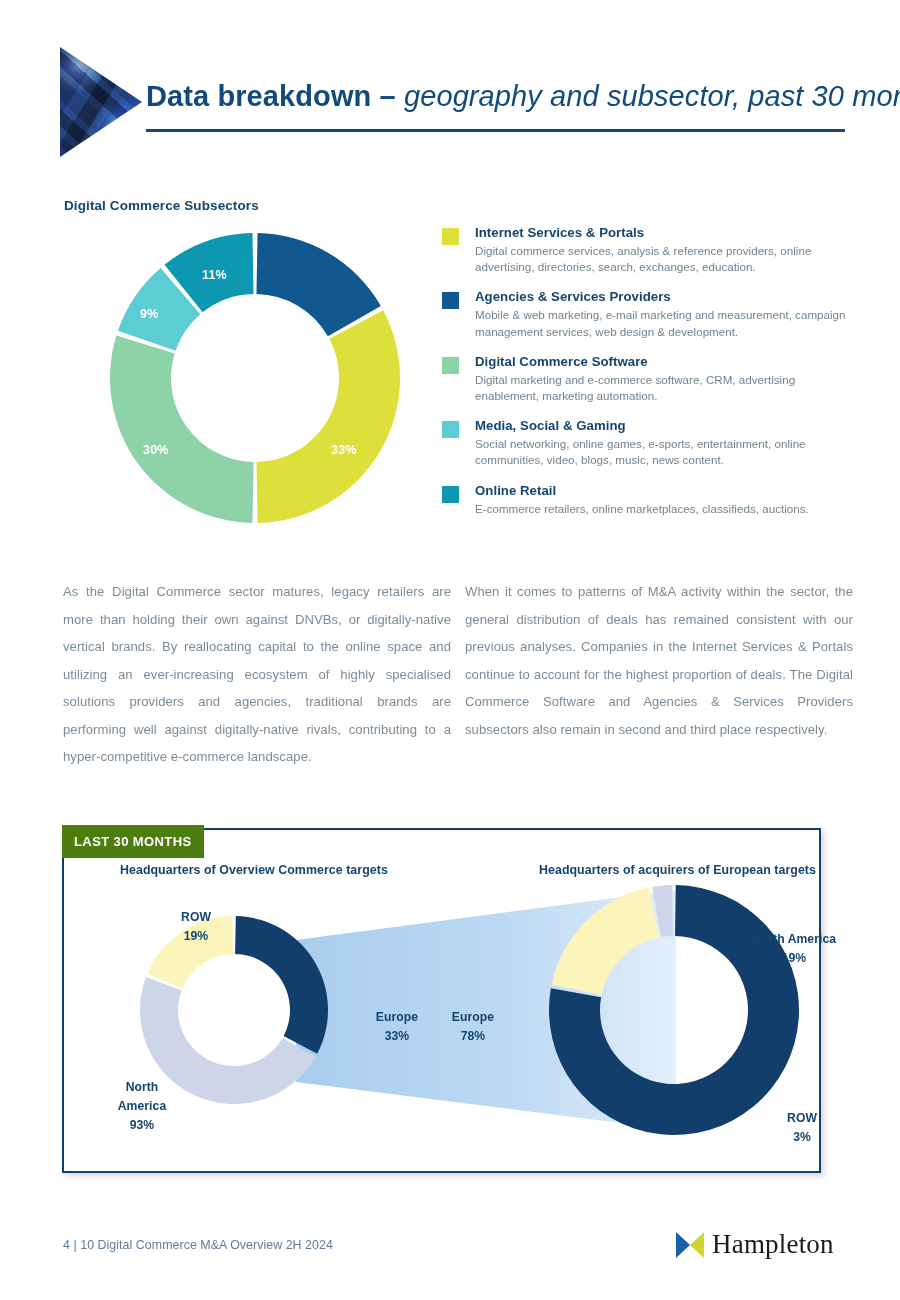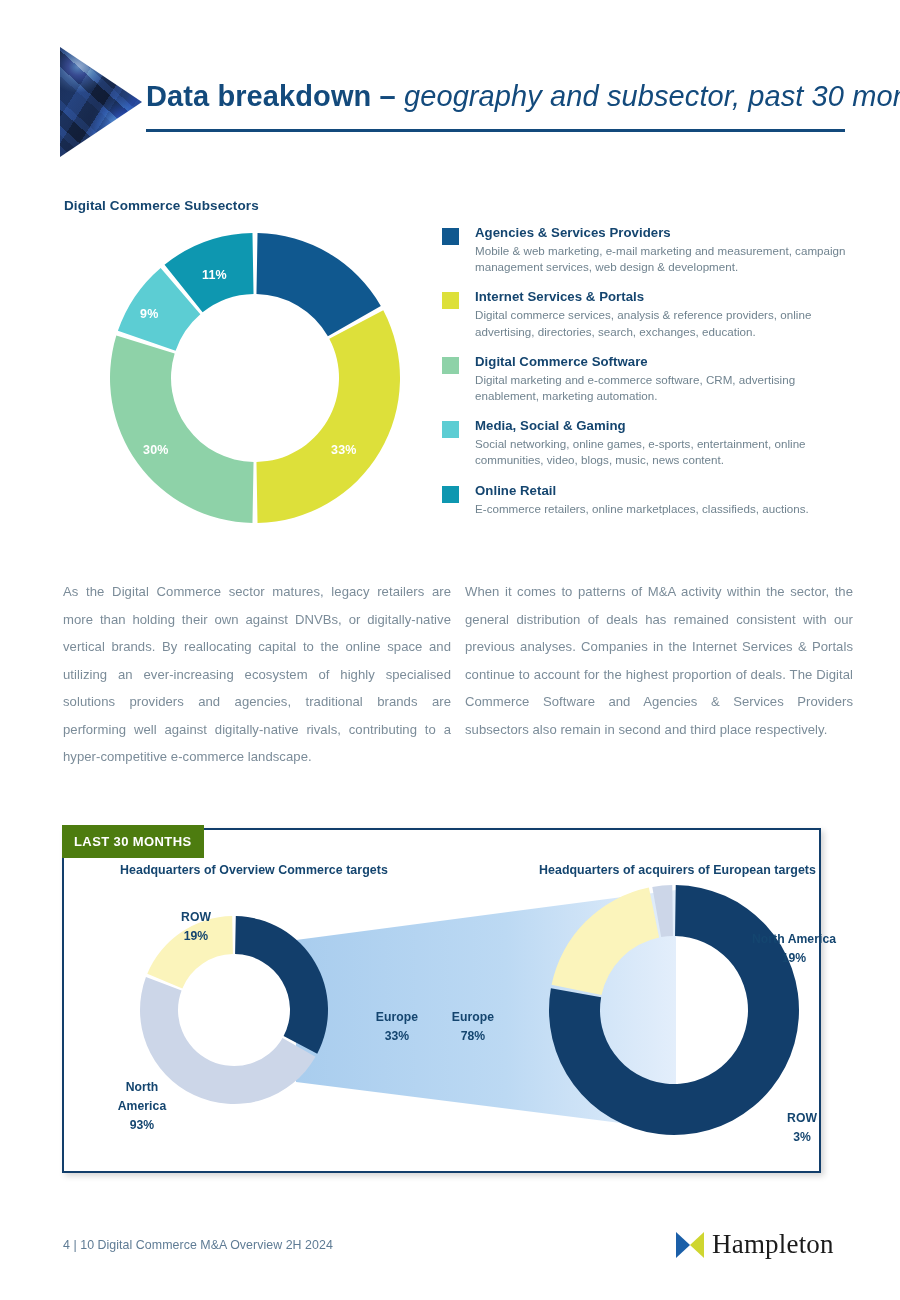--- a/index.html
+++ b/index.html
@@ -123,28 +123,28 @@
     </svg>
     <span class="dlab" style="left:164px;top:85px;">17%</span>
     <span class="dlab" style="left:221px;top:210px;">33%</span>
     <span class="dlab" style="left:33px;top:210px;">30%</span>
     <span class="dlab" style="left:30px;top:74px;">9%</span>
     <span class="dlab" style="left:92px;top:35px;">11%</span>
   </div>
 
   <div class="legend">
     <div class="leg-item">
+      <span class="leg-sw" style="background:#dde03a"></span>
+      <div class="leg-name">Internet Services &amp; Portals</div>
+      <div class="leg-desc">Digital commerce services, analysis &amp; reference providers, online advertising, directories, search, exchanges, education.</div>
+    </div>
+    <div class="leg-item">
       <span class="leg-sw" style="background:#10588f"></span>
       <div class="leg-name">Agencies &amp; Services Providers</div>
       <div class="leg-desc">Mobile &amp; web marketing, e-mail marketing and measurement, campaign management services, web design &amp; development.</div>
-    </div>
-    <div class="leg-item">
-      <span class="leg-sw" style="background:#dde03a"></span>
-      <div class="leg-name">Internet Services &amp; Portals</div>
-      <div class="leg-desc">Digital commerce services, analysis &amp; reference providers, online advertising, directories, search, exchanges, education.</div>
     </div>
     <div class="leg-item">
       <span class="leg-sw" style="background:#8ed2a8"></span>
       <div class="leg-name">Digital Commerce Software</div>
       <div class="leg-desc">Digital marketing and e-commerce software, CRM, advertising enablement, marketing automation.</div>
     </div>
     <div class="leg-item">
       <span class="leg-sw" style="background:#5ccdd3"></span>
       <div class="leg-name">Media, Social &amp; Gaming</div>
       <div class="leg-desc">Social networking, online games, e-sports, entertainment, online communities, video, blogs, music, news content.</div>

